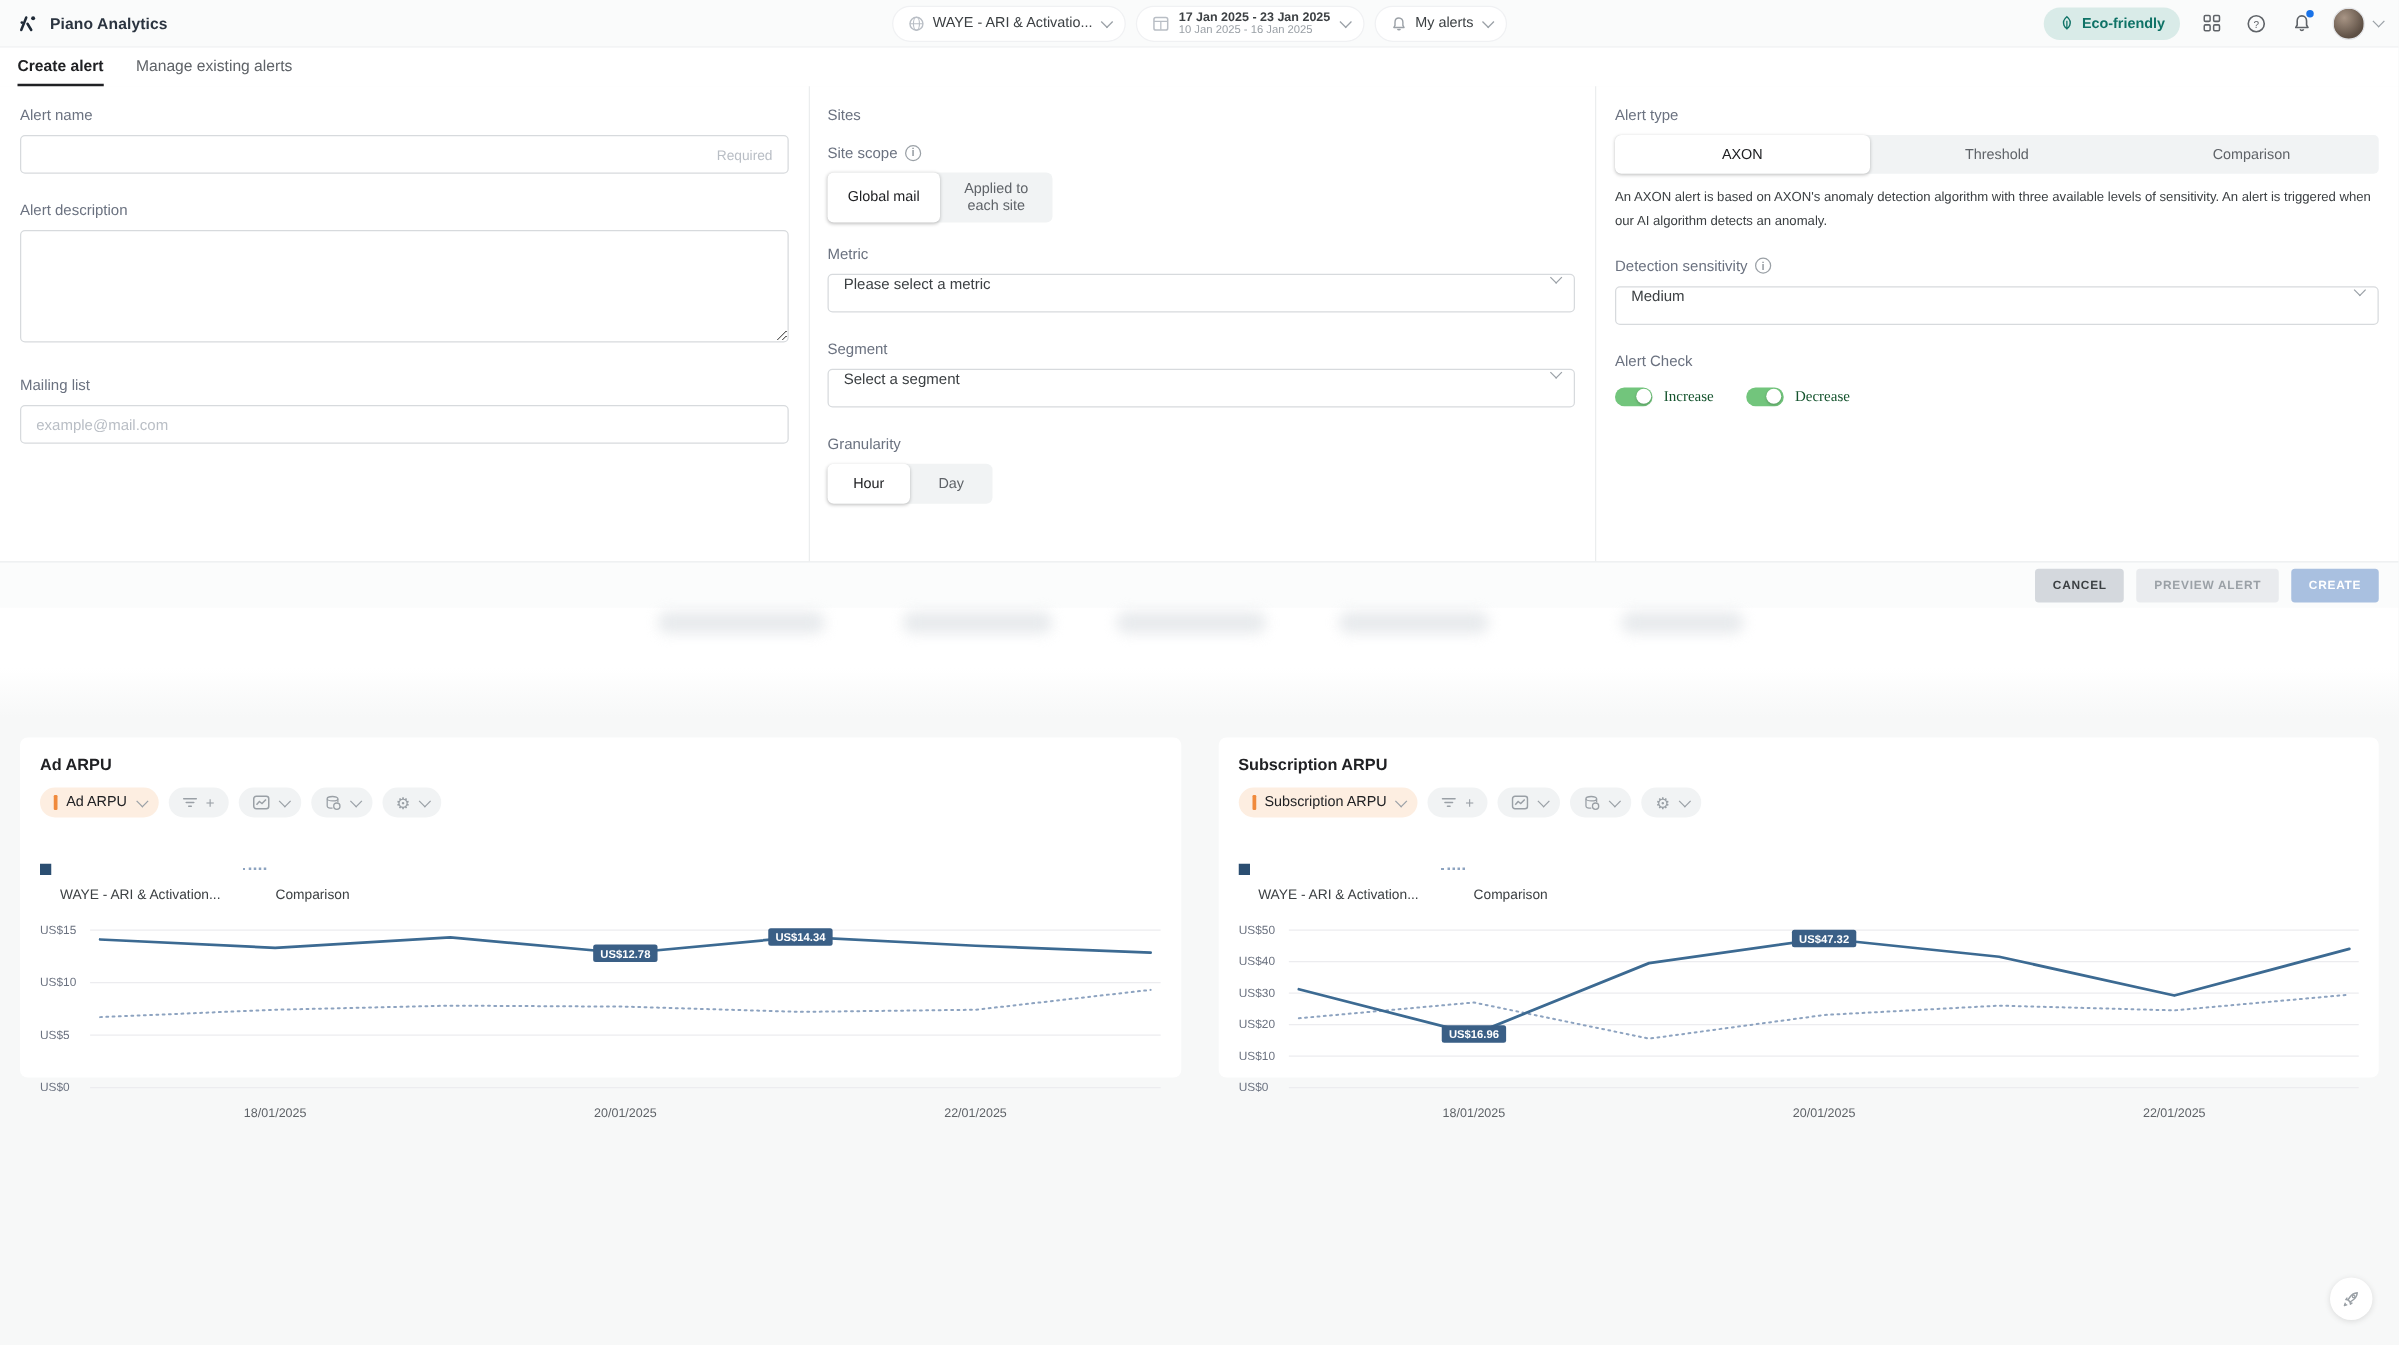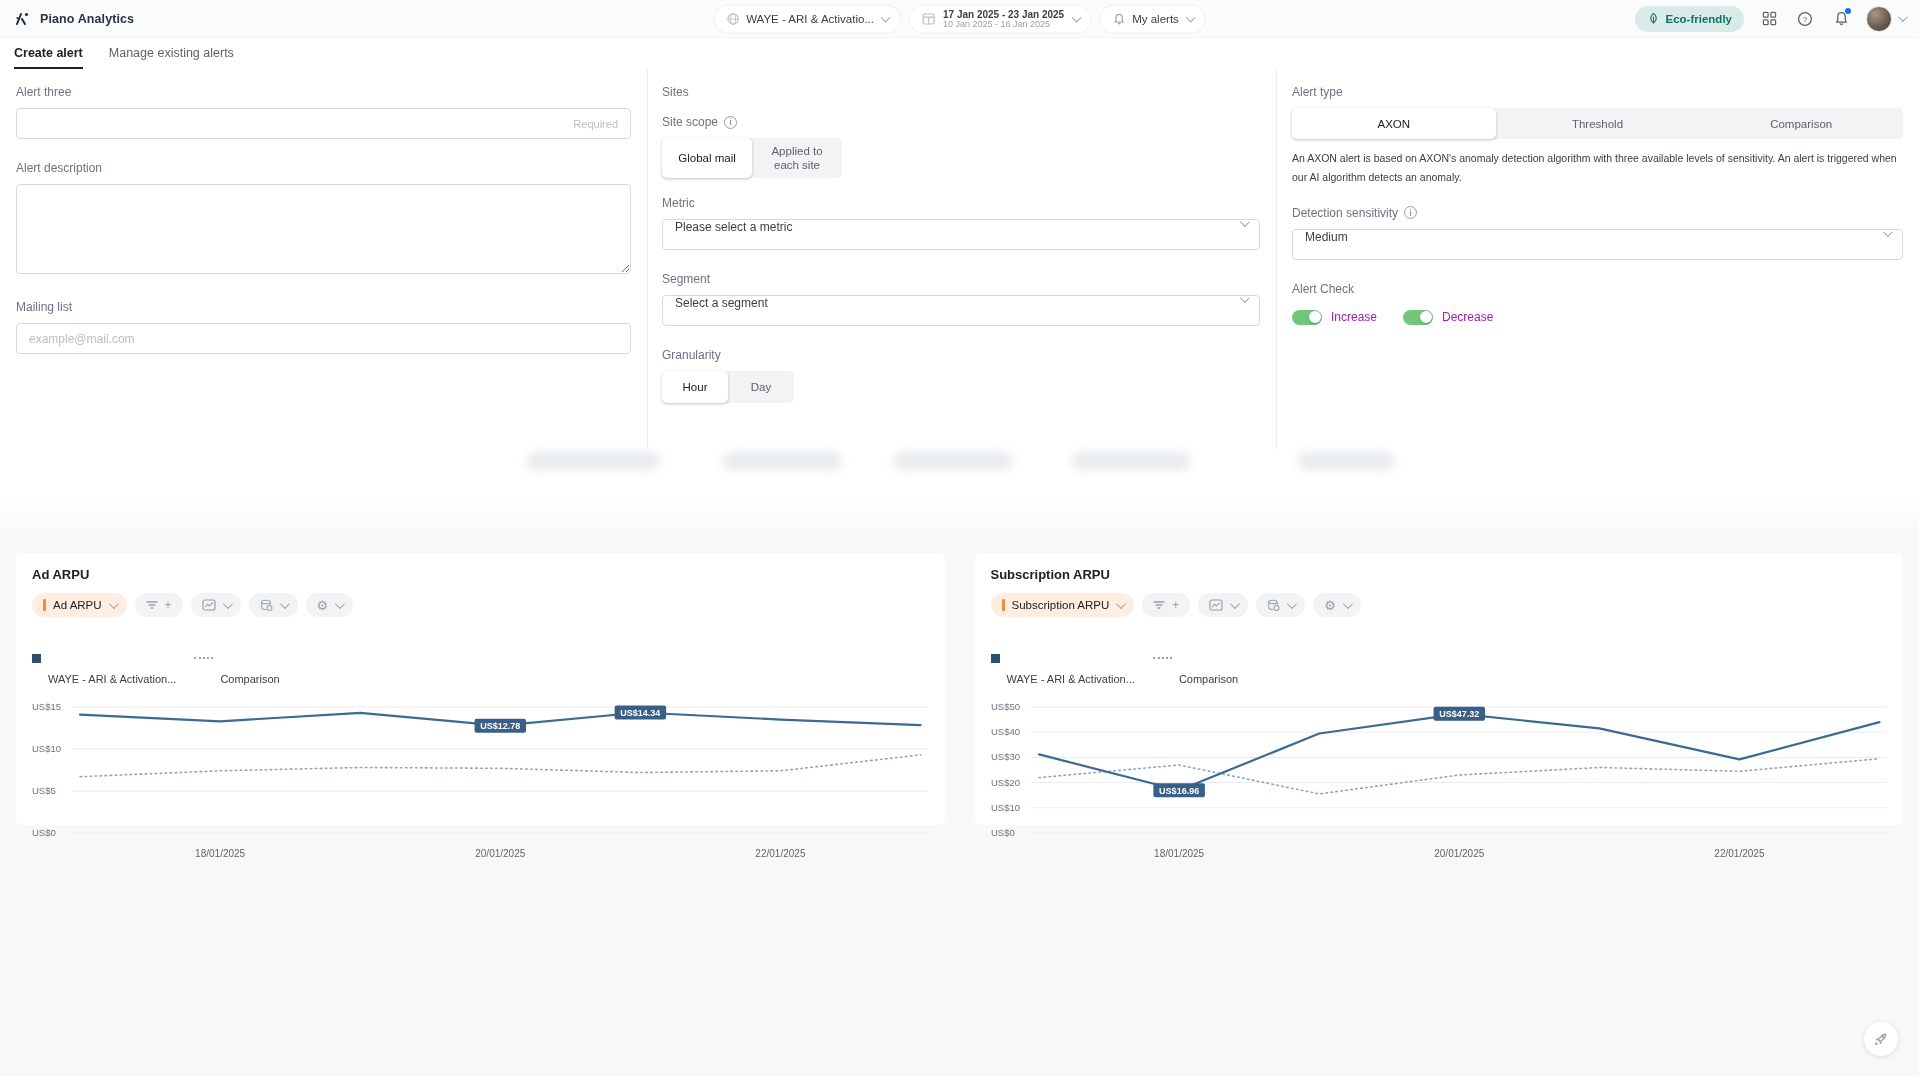--- a/index.html
+++ b/index.html
@@ -53,21 +53,21 @@
   .scope-seg .seg-item { width:90px; height:40px; padding:4px 8px; line-height:1.25; }
   .gran-seg .seg-item { width:66px; height:32px;text-align:right; }
   .type-seg { display:flex; width:100%; background:#f1f3f4; border-radius:4px; }
   .type-seg .seg-item { flex:1; height:31px; font-size:11.5px; }
   .info-icon { width:13px; height:13px; border:1px solid #9aa0a6; border-radius:50%; color:#9aa0a6; font-size:9px; display:inline-flex; align-items:center; justify-content:center; font-weight:bold; }
   .axon-desc { font-size:10.5px; color:#3c4043; line-height:1.85; margin:10px 0 18px 0; max-width:620px; }
   .toggles { display:flex; align-items:center; gap:26px; margin-top:14px; }
   .toggle-item { display:flex; align-items:center; gap:9px; }
   .switch { width:30px; height:15px; border-radius:8px; background:#72c57c; position:relative; cursor:pointer; }
   .switch .knob { position:absolute; right:1.5px; top:1.5px; width:12px; height:12px; background:#fff; border-radius:50%; box-shadow:0 1px 2px rgba(0,0,0,.25); }
-  .toggle-label { font-size:12px; color:#a21caf; }
+  .toggle-label { font-size:12px; color:#14532d;font-family:Liberation Serif, serif; }
 
   
   .footerbar { height:37px; background:#fbfcfc; border-top:1px solid #eceeef; display:flex; align-items:center; justify-content:flex-end; gap:10px; padding-right:16px; }
   .btn { font-size:9.5px; font-weight:bold; letter-spacing:.6px; border:none; border-radius:3px; padding:8px 14px; cursor:pointer; font-family:"Liberation Sans",sans-serif; }
   .btn-cancel { background:#d4d8dd; color:#3c4043; }
   .btn-preview { background:#e9ebee; color:#9aa0a6; }
   .btn-create { background:#a9c0e0; color:#ffffff; }
 
   
   .ghost { height:88px; background:linear-gradient(#ffffff, #ffffff 55%, #f7f8f8); position:relative; }
@@ -184,21 +184,21 @@
   </div>
 
   <div class="tabbar">
     <div class="tab active">Create alert</div>
     <div class="tab inactive">Manage existing alerts</div>
   </div>
 
   <div class="form">
     <div class="col col1">
       <div class="f-group">
-        <div class="f-label">Alert three</div>
+        <div class="f-label">Alert name</div>
         <input class="box name-input" placeholder="Required" style="">
       </div>
       <div class="f-group">
         <div class="f-label">Alert description</div>
         <textarea class="box" style=""></textarea>
       </div>
       <div class="f-group">
         <div class="f-label">Mailing list</div>
         <input class="box mail-input" placeholder="example@mail.com" style="">
       </div>
@@ -274,20 +274,25 @@
             <span class="switch">
                 <span class="knob"></span>
               </span>
             <span class="toggle-label">Decrease</span>
           </div>
         </div>
       </div>
     </div>
   </div>
 
+  <div class="footerbar">
+    <button class="btn btn-cancel">CANCEL</button>
+    <button class="btn btn-preview">PREVIEW ALERT</button>
+    <button class="btn btn-create">CREATE</button>
+  </div>
 
   <div class="ghost">
     <span class="ghost-pill" style="left:526px; width:134px;"></span>
     <span class="ghost-pill" style="left:722px; width:120px;"></span>
     <span class="ghost-pill" style="left:893px; width:120px;"></span>
     <span class="ghost-pill" style="left:1071px; width:120px;"></span>
     <span class="ghost-pill" style="left:1297px; width:98px;"></span>
   </div>
 
   <div class="charts">

